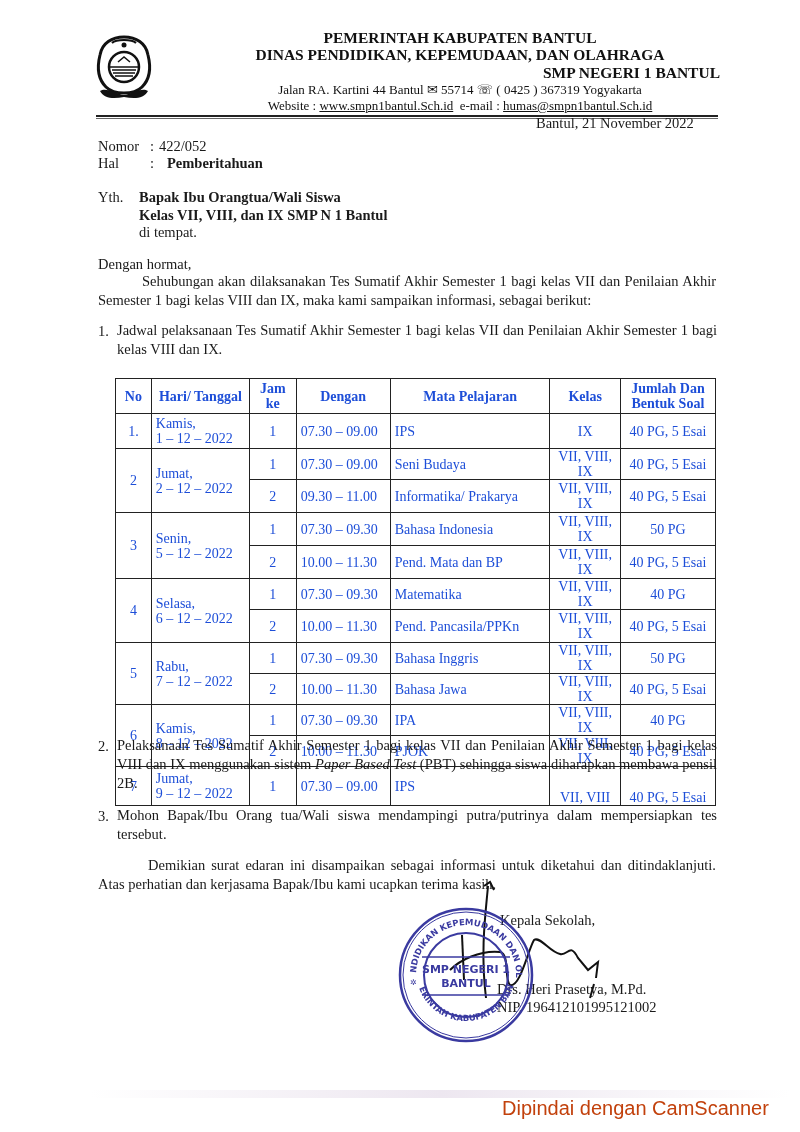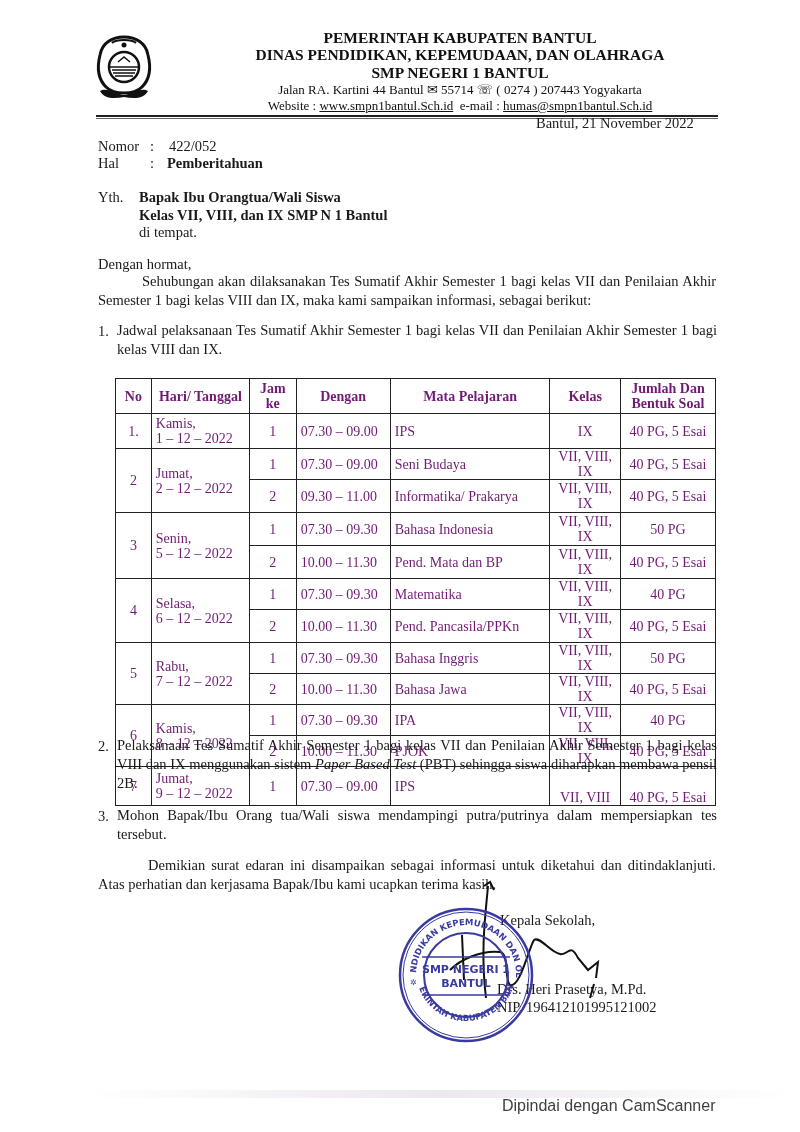--- a/index.html
+++ b/index.html
@@ -3,40 +3,40 @@
 <meta charset="utf-8">
 <style>
   html, body { margin:0; padding:0; }
   body {
     width:800px; height:1132px; background:#ffffff; position:relative; overflow:hidden;
     font-family: "Liberation Serif", "DejaVu Serif", serif; color:#1a1a1a;
   }
   .hdr { position:absolute; left:200px; width:520px; text-align:center; font-weight:bold; color:#111; }
   .hdr1 { top:29px; font-size:15.5px; }
   .hdr2 { top:46px; font-size:15.5px; }
-  .hdr3 { top:64px; font-size:15.5px; }
+  .hdr3 { top:64px; font-size:15.5px;text-align:right; }
   .hdr4 { top:82px; font-size:13px; font-weight:normal; }
   .hdr5 { top:98px; font-size:13px; font-weight:normal; }
   .hdr5 .lnk { text-decoration:underline; }
   .rule1 { position:absolute; left:96px; top:115px; width:622px; height:2px; background:#222; }
   .rule2 { position:absolute; left:96px; top:118px; width:622px; height:1px; background:#666; }
   .logo { position:absolute; left:92px; top:33px; width:64px; height:70px; }
   .txt { position:absolute; font-size:14.5px; line-height:17px; white-space:nowrap; }
   .b { font-weight:bold;text-align:right; }
   .justify { position:absolute; font-size:14.5px; line-height:19px; text-align:justify; }
   table.sched {
     position:absolute; left:115px; top:378px; width:601px; border-collapse:collapse;
-    font-size:14px; line-height:15px; color:#701a75;
+    font-size:14px; line-height:15px; color:#1d4ed8;
   }
   table.sched td, table.sched th { border:1.4px solid #222; padding:0 4px; vertical-align:middle; }
   table.sched th { font-weight:bold; text-align:center; height:34px; }
   .c { text-align:center; }
   .stamp { position:absolute; left:396px; top:905px; width:140px; height:140px; }
   .sig { position:absolute; left:420px; top:880px; width:240px; height:120px; }
-  .scanner { position:absolute; left:502px; top:1097px; font-family:"Liberation Sans", "DejaVu Sans", sans-serif; font-size:16px; color:#404040; }
+  .scanner { position:absolute; left:502px; top:1097px; font-family:"Liberation Sans", "DejaVu Sans", sans-serif; font-size:20px; color:#c2410c; }
   .faint { position:absolute; left:90px; top:1090px; width:700px; height:8px; background:linear-gradient(90deg, rgba(230,220,235,0.0), rgba(225,215,230,0.6), rgba(230,225,235,0.0)); }
 </style>
 </head>
 <body>
 
 <div>
   <svg class="logo" viewBox="0 0 64 70">
     <path d="M32 4 C20 4 10 10 8 22 C5 34 6 46 14 54 C18 58 24 60 32 60 C40 60 46 58 50 54 C58 46 59 34 56 22 C54 10 44 4 32 4 Z" fill="none" stroke="#111" stroke-width="3"></path>
     <path d="M20 10 C24 6 40 6 44 10" fill="none" stroke="#111" stroke-width="2"></path>
     <circle cx="32" cy="34" r="15" fill="none" stroke="#111" stroke-width="2.5"></circle>
@@ -47,37 +47,37 @@
     <path d="M8 58 C14 54 22 60 32 62 C42 60 50 54 56 58 C52 66 42 66 32 64 C22 66 12 66 8 58 Z" fill="#111"></path>
   </svg>
   <div class="hdr hdr1">PEMERINTAH KABUPATEN BANTUL</div>
   <div class="hdr hdr2">DINAS PENDIDIKAN, KEPEMUDAAN, DAN OLAHRAGA</div>
   <div class="hdr hdr3">SMP NEGERI  1 BANTUL</div>
   <div class="hdr hdr4">
     <span>Jalan RA. Kartini 44 Bantul</span>
     <span>✉</span>
     <span>55714</span>
     <span>☏</span>
-    <span>( 0274 ) 207443 Yogyakarta</span>
+    <span>( 0425 ) 367319 Yogyakarta</span>
   </div>
   <div class="hdr hdr5">
     <span>Website :</span>
     <span class="lnk">www.smpn1bantul.Sch.id</span>
     &nbsp;<span>e-mail :</span>
     <span class="lnk">humas@smpn1bantul.Sch.id</span>
   </div>
   <div class="rule1"></div>
   <div class="rule2"></div>
 </div>
 
 <div class="txt" style="left:536px; top:115px;">Bantul, 21 November 2022</div>
 
 <div class="txt" style="left:98px; top:138px;">Nomor</div>
 <div class="txt" style="left:150px; top:138px;">:</div>
-<div class="txt" style="left:169px; top:138px;">422/052</div>
+<div class="txt" style="left:159px; top:138px;">422/052</div>
 <div class="txt" style="left:98px; top:155px;">Hal</div>
 <div class="txt" style="left:150px; top:155px;">:</div>
 <div class="txt b" style="left:167px; top:155px;">Pemberitahuan</div>
 
 <div class="txt" style="left:98px; top:189px;">Yth.</div>
 <div class="txt b" style="left:139px; top:189px;">Bapak Ibu Orangtua/Wali Siswa</div>
 <div class="txt b" style="left:139px; top:207px;">Kelas VII, VIII, dan IX SMP N 1 Bantul</div>
 <div class="txt" style="left:139px; top:224px;">di tempat.</div>
 
 <div class="txt" style="left:98px; top:256px;">Dengan hormat,</div>

